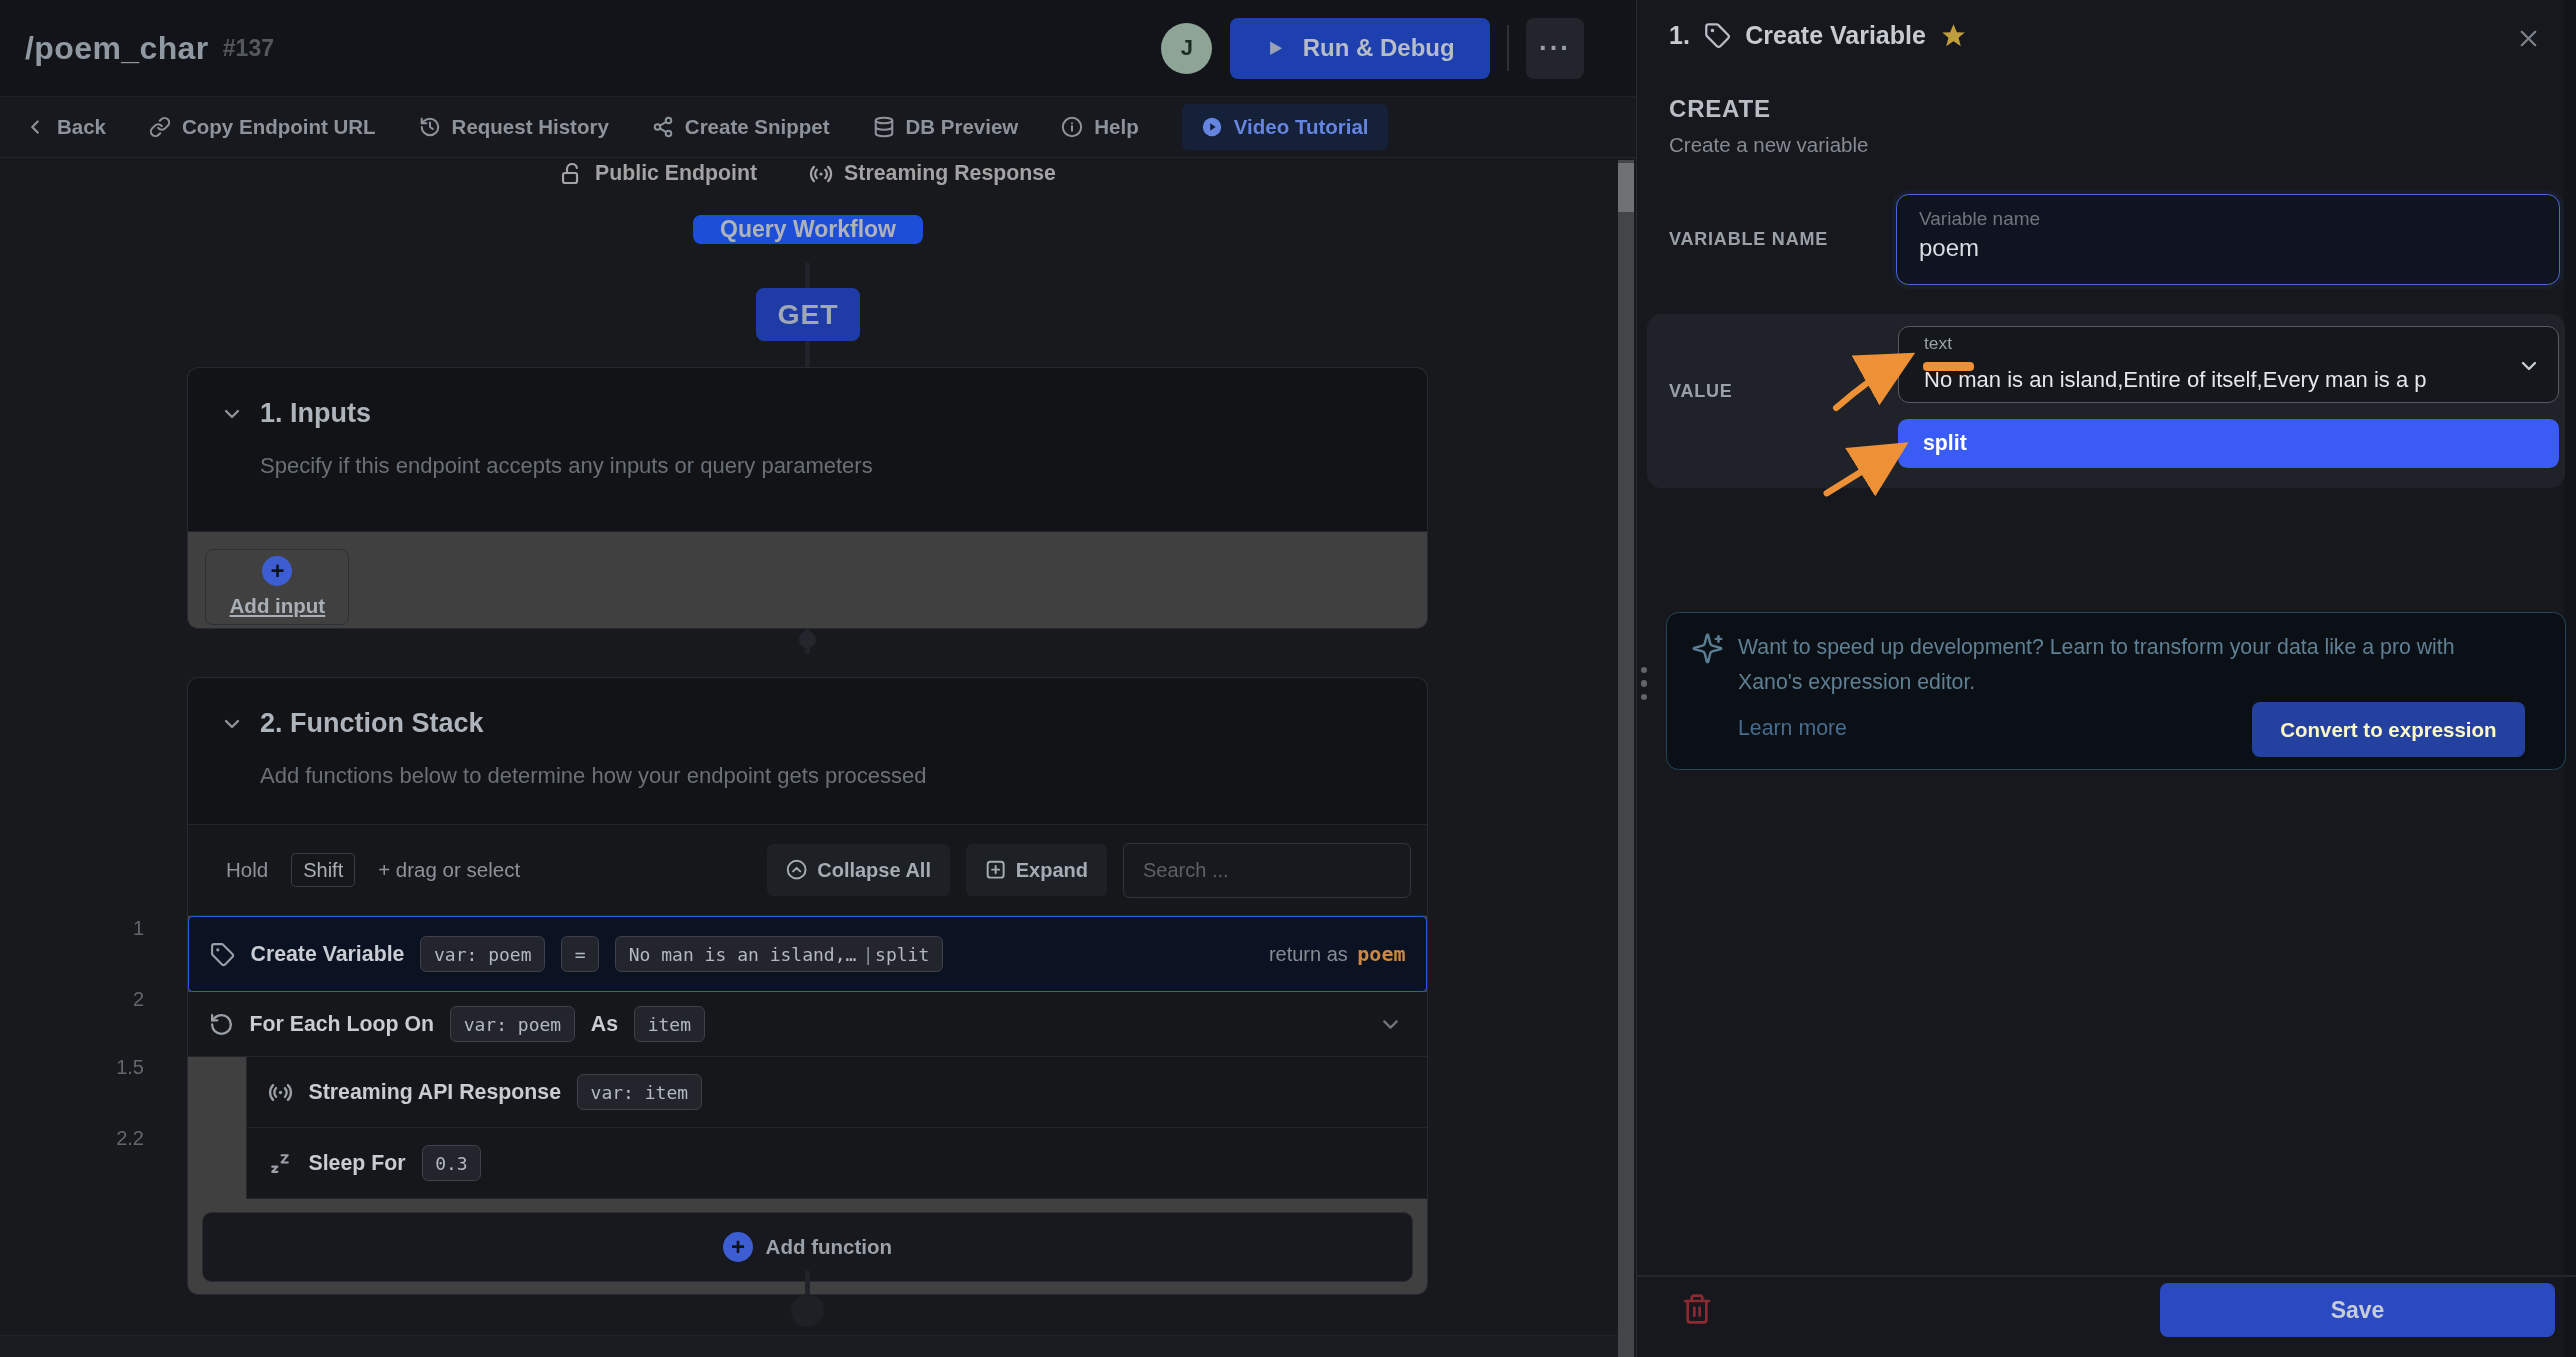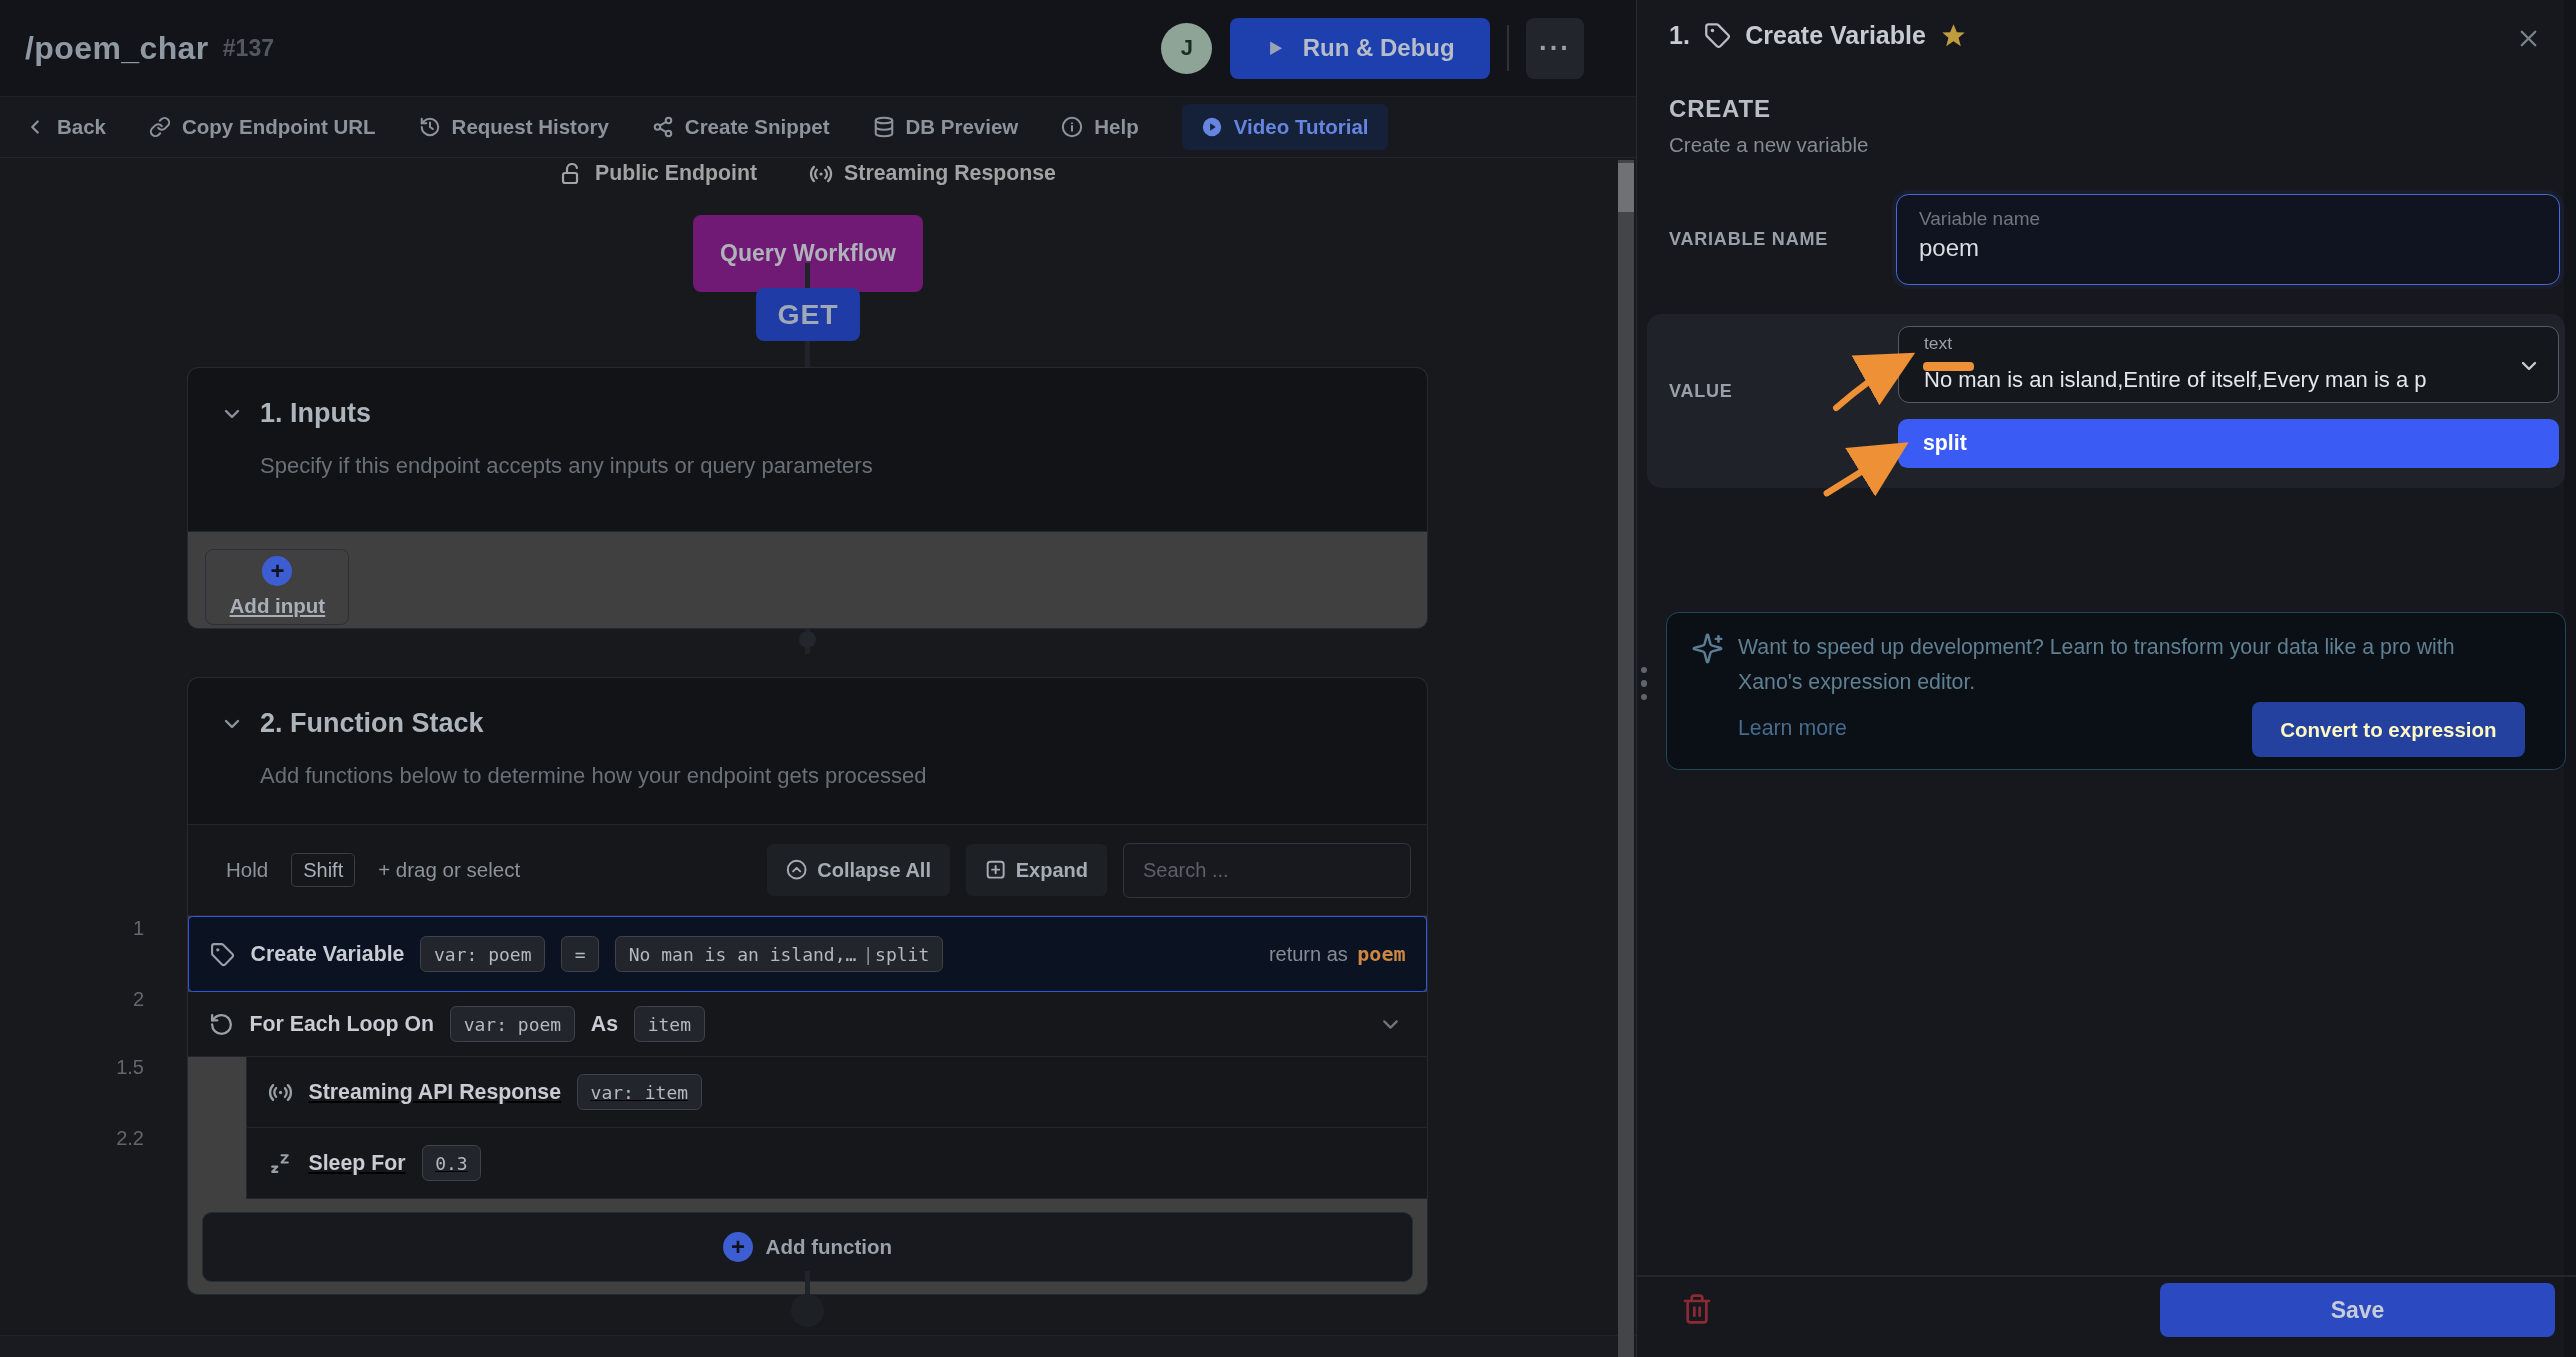--- a/index.html
+++ b/index.html
@@ -23,21 +23,21 @@
   .toolbar { height: 62px; background: #17191e; border-top: 0.8px solid #1f2126; border-bottom: 0.8px solid #23262b; display: flex; align-items: center; padding: 0 24px; gap: 43px; }
   .tb-item { display: flex; align-items: center; gap: 11px; color: #8d939b; font-size: 20.5px; font-weight: 600; cursor: pointer; white-space: nowrap; }
   .tb-item svg { width: 22px; height: 22px; }
   .tb-item.active { color: #6585e0; background: #152138; padding: 11px 19px; border-radius: 6.3px; }
 
   .canvas { position: relative; height: 1199px; background: #17191c; overflow: hidden; }
   .meta-row { position: absolute; top: 3.2px; left: 808px; transform: translateX(-50%); display: flex; gap: 52px; align-items: center; }
   .meta-item { display: flex; align-items: center; gap: 11px; color: #a3a3a3; font-size: 21.3px; font-weight: 600; white-space: nowrap; }
   .meta-item svg { width: 24px; height: 24px; }
 
-  .wf-badge { position: absolute; top: 57px; left: 808px; transform: translateX(-50%); background: #701a75; border-radius: 8px; padding: 25px 27px; color: #aeb3ba; font-size: 23px; font-weight: 700; cursor: pointer; }
+  .wf-badge { position: absolute; top: 57px; left: 808px; transform: translateX(-50%); background: #1d4ed8; border-radius: 8px; padding: 1px 27px; color: #aeb3ba; font-size: 23px; font-weight: 700; cursor: pointer; }
   .connector { position: absolute; left: 805px; width: 4.7px; background: #202329; }
   .c1 { top: 105px; height: 27px; }
   .c2 { top: 183px; height: 26px; }
   .c-mid { top: 471px; height: 24.5px; }
   .c3 { top: 1113px; height: 25px; }
   .mid-node { position: absolute; top: 473px; left: 799px; width: 17.4px; height: 17.4px; border-radius: 50%; background: #23272d; }
   .end-circle { position: absolute; top: 1136px; left: 791px; width: 33px; height: 33px; border-radius: 50%; background: #1d2126; }
   .get-btn { position: absolute; top: 130px; left: 756px; width: 104px; height: 53px; background: #1e3ba6; border-radius: 8px; color: #9fa8b6; font-size: 28.4px; font-weight: 700; display: flex; align-items: center; justify-content: center; letter-spacing: 0.8px; cursor: pointer; }
 
   .card { position: absolute; left: 187px; width: 1241px; border: 1.6px solid #26292f; border-radius: 11px; background: #404040; overflow: hidden; }
@@ -70,21 +70,21 @@
   .fn-title { font-size: 21.3px; font-weight: 700; color: #c9cdd3; white-space: nowrap; }
   .badge { font-family: "DejaVu Sans Mono", monospace; font-size: 18px; color: #b4b9c0; background: #22252b; border: 1.6px solid #3e424a; border-radius: 6.3px; padding: 6.3px 12.6px; white-space: nowrap; }
   .row-1 { height: 76px; background: #0b1322; border: 1.6px solid #2e59e6; border-radius: 4.7px; cursor: pointer; }
   .row-2 { height: 65px; border-bottom: 0.8px solid #22252a; cursor: pointer; position: relative; }
   .row-2 .row-chevron { position: absolute; right: 24px; color: #6f757c; }
   .return-as { margin-left: auto; display: flex; align-items: baseline; gap: 9.5px; }
   .return-label { font-size: 20px; color: #868c94; }
   .return-value { font-family: "DejaVu Sans Mono", monospace; font-size: 20px; font-weight: 700; color: #cd8742; }
   .badge .pipe { color: #8b9097; margin: 0 1.6px 0 6.3px; }
   .sub-rows { margin-left: 58px; border-left: 1.6px solid #24272c; }
-  .sub-row { height: 71px; border-bottom: 0.8px solid #22252a; cursor: pointer; text-decoration: underline; }
+  .sub-row { height: 71px; border-bottom: 0.8px solid #22252a; cursor: pointer; }
   .add-fn-btn { margin: 12.6px 14.2px 0 14.2px; height: 70px; border: 1.6px solid #2a2d33; border-radius: 9.5px; background: #17191e; display: flex; align-items: center; justify-content: center; gap: 12.6px; cursor: pointer; }
   .add-fn-label { font-size: 20.5px; font-weight: 600; color: #9aa1a9; }
 
   .row-num { position: absolute; width: 71px; text-align: right; font-size: 20px; color: #62676e; }
   .n1 { top: 759px; left: 73px; } .n2 { top: 830px; left: 73px; }
   .n21 { top: 898px; left: 73px; } .n22 { top: 969px; left: 73px; }
 
   .canvas-bottom-strip { position: absolute; top: 1177px; left: 0; right: 0; height: 22px; background: #191b20; border-top: 0.8px solid #202329; }
 
   .v-scrollbar { position: absolute; top: 160px; bottom: 0; left: 1618px; width: 16px; background: #434549; }

